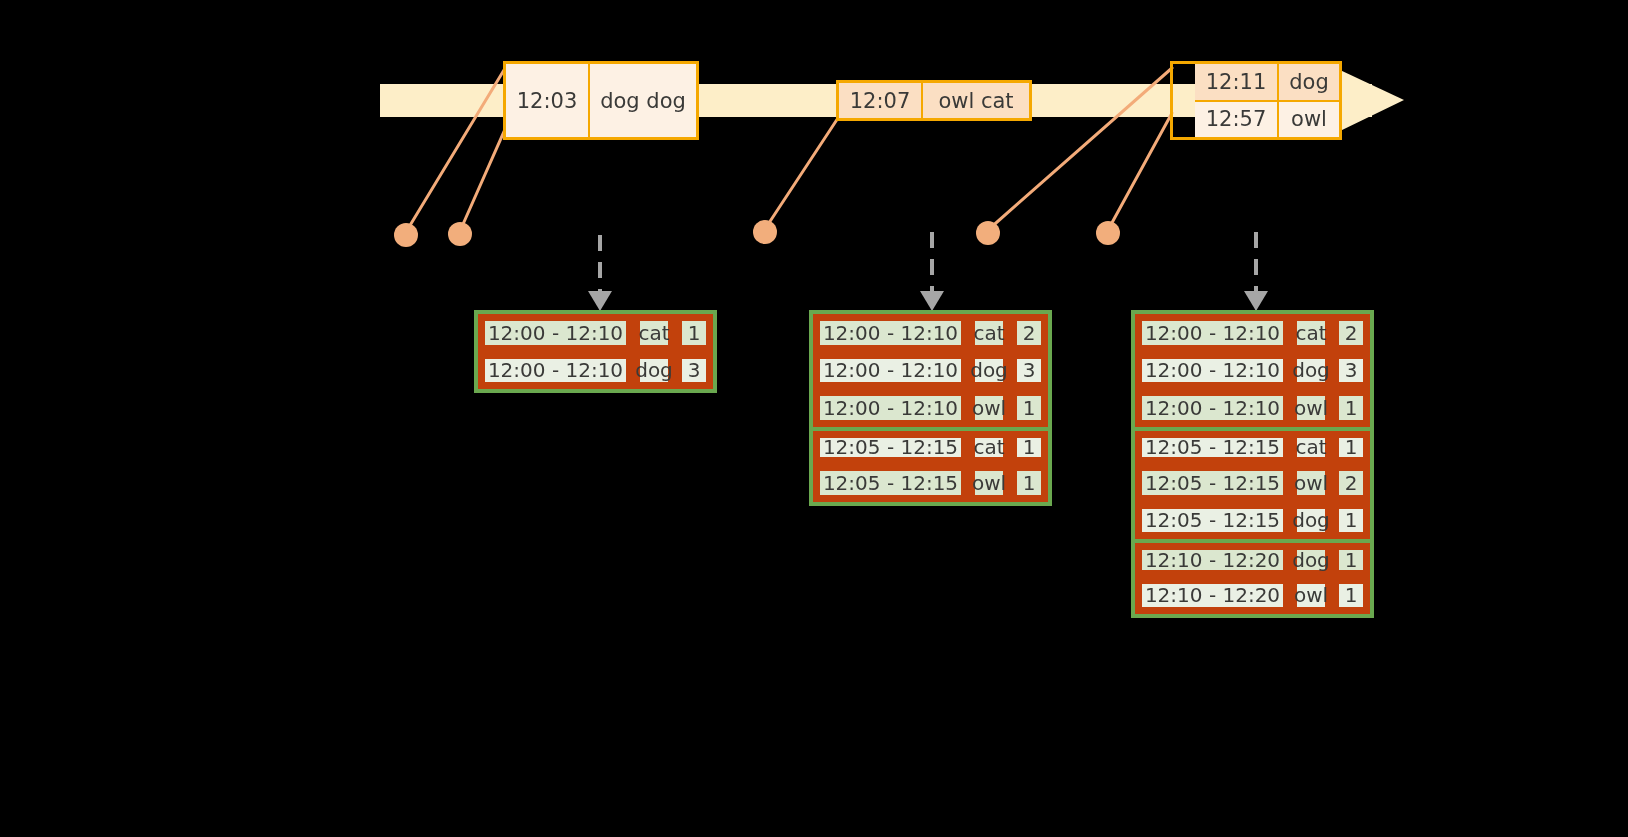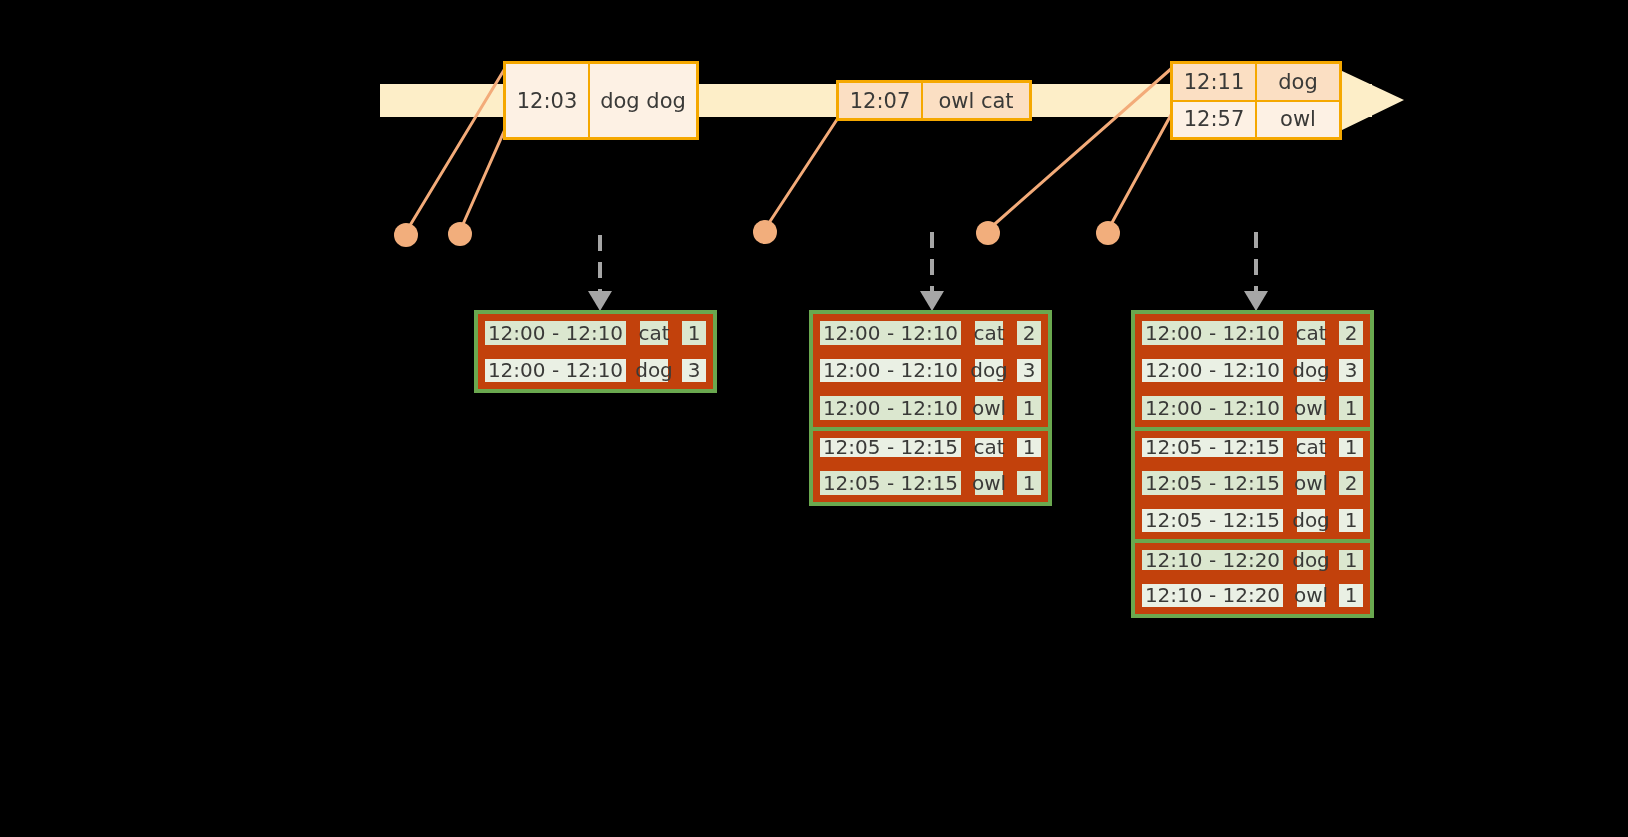--- a/index.html
+++ b/index.html
@@ -84,21 +84,21 @@
     </div>
   </div>
 
   <div class="evtbox" style="left:836px;top:80px;width:196px;height:41px;">
     <div class="evtrow shade">
       <div class="cell time">12:07</div>
       <div class="cell words">owl cat</div>
     </div>
   </div>
 
-  <div class="evtbox" style="left:1170px;top:61px;width:172px;height:79px;">
+  <div class="evtbox" style="left:1170px;top:61px;width:172px;height:79px;padding-left:22px;">
     <div class="evtrow shade">
       <div class="cell time">12:11</div>
       <div class="cell words">dog</div>
     </div>
     <div class="evtrow light">
       <div class="cell time">12:57</div>
       <div class="cell words">owl</div>
     </div>
   </div>
 

